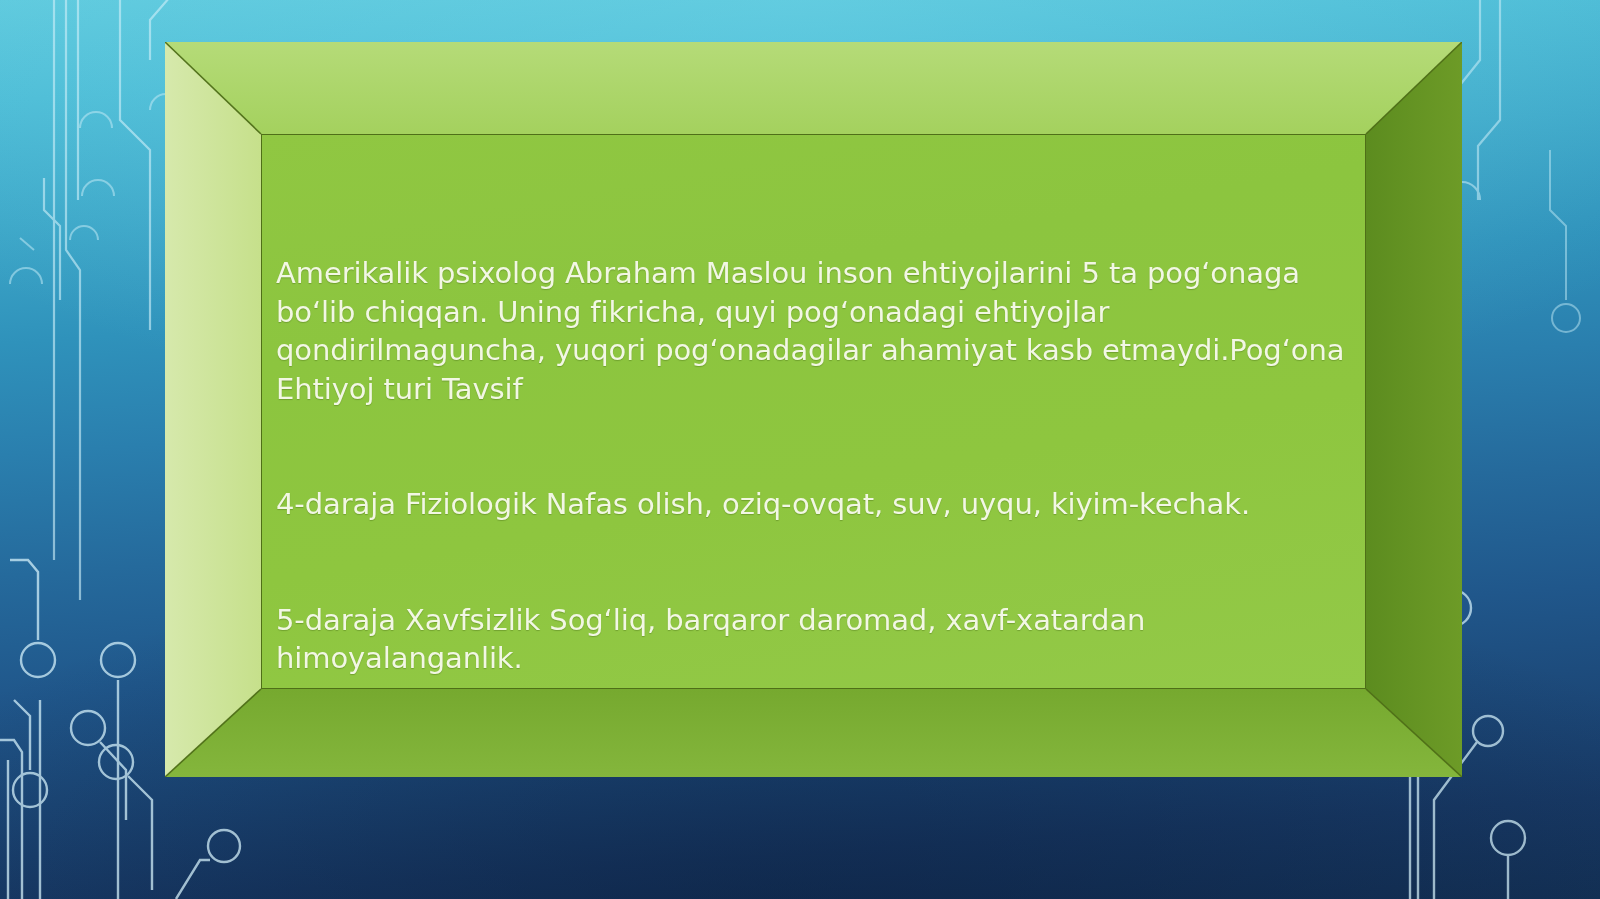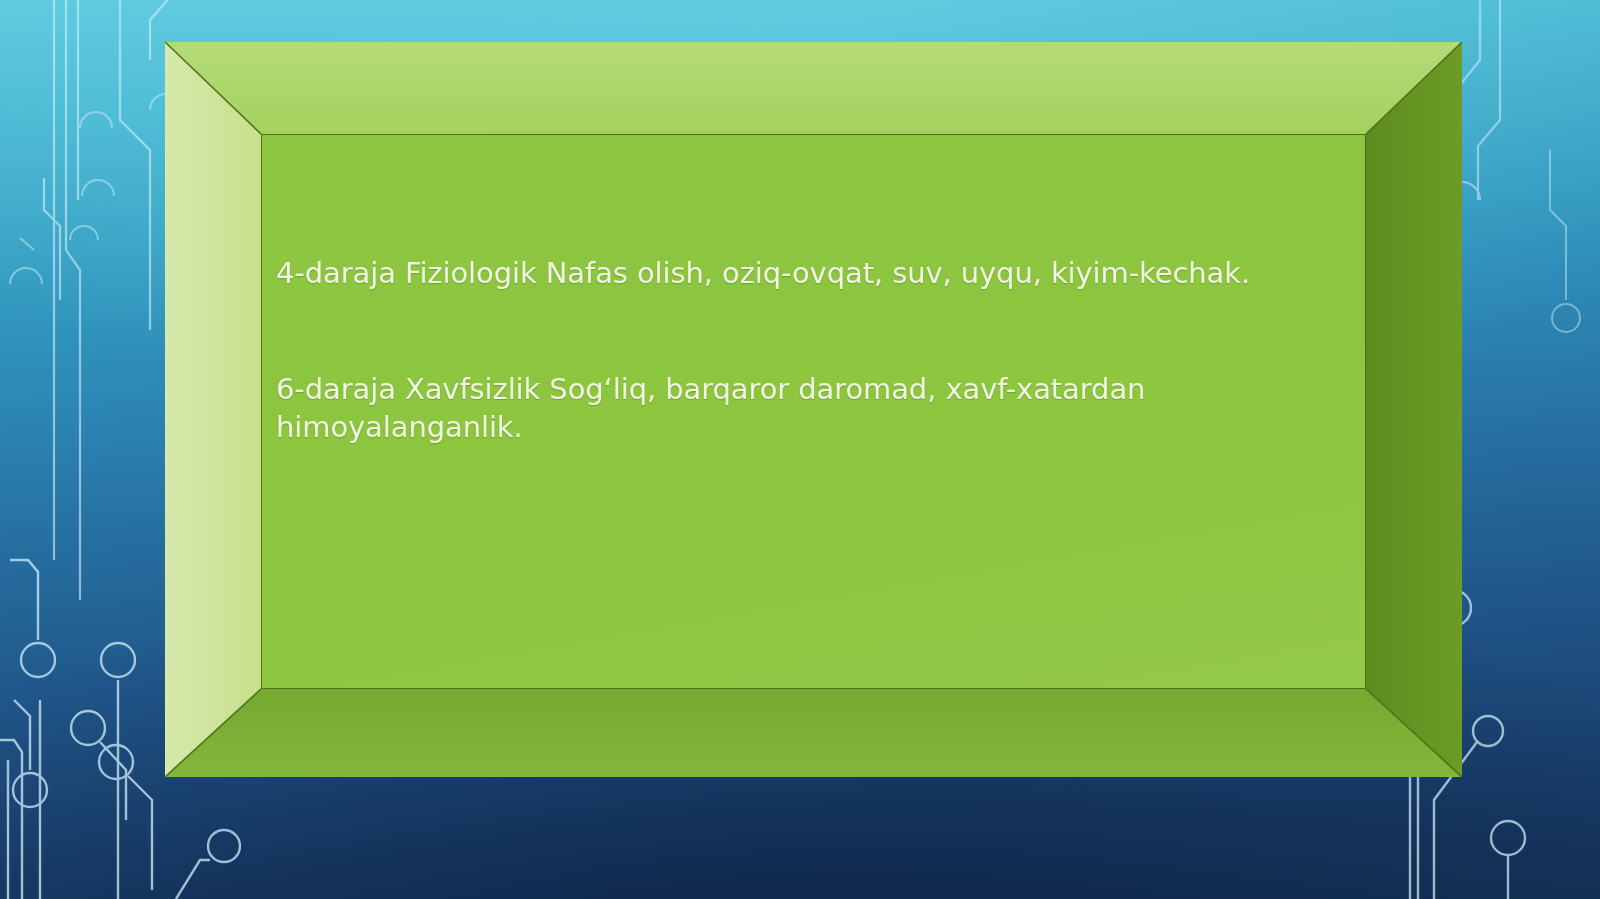--- a/index.html
+++ b/index.html
@@ -238,22 +238,23 @@
           <path d="M1297 0 L1201 92"></path>
           <path d="M0 735 L96 647"></path>
           <path d="M1297 735 L1201 647"></path>
         </g>
       </svg>
     </div>
 
     <div class="panel">
       <div class="panel-inner">
         <div class="body-text">
+          <p class="para-block">Amerikalik psixolog Abraham Maslou inson ehtiyojlarini 5 ta pog‘onaga bo‘lib chiqqan. Uning fikricha, quyi pog‘onadagi ehtiyojlar qondirilmaguncha, yuqori pog‘onadagilar ahamiyat kasb etmaydi.Pog‘ona Ehtiyoj turi Tavsif</p>
           <p class="para-block">4-daraja Fiziologik Nafas olish, oziq-ovqat, suv, uyqu, kiyim-kechak.</p>
-          <p class="para-block">6-daraja Xavfsizlik Sog‘liq, barqaror daromad, xavf-xatardan himoyalanganlik.</p>
+          <p class="para-block">5-daraja Xavfsizlik Sog‘liq, barqaror daromad, xavf-xatardan himoyalanganlik.</p>
           
           
           
           
         </div>
       </div>
     </div>
   </div>
 
 </div>

